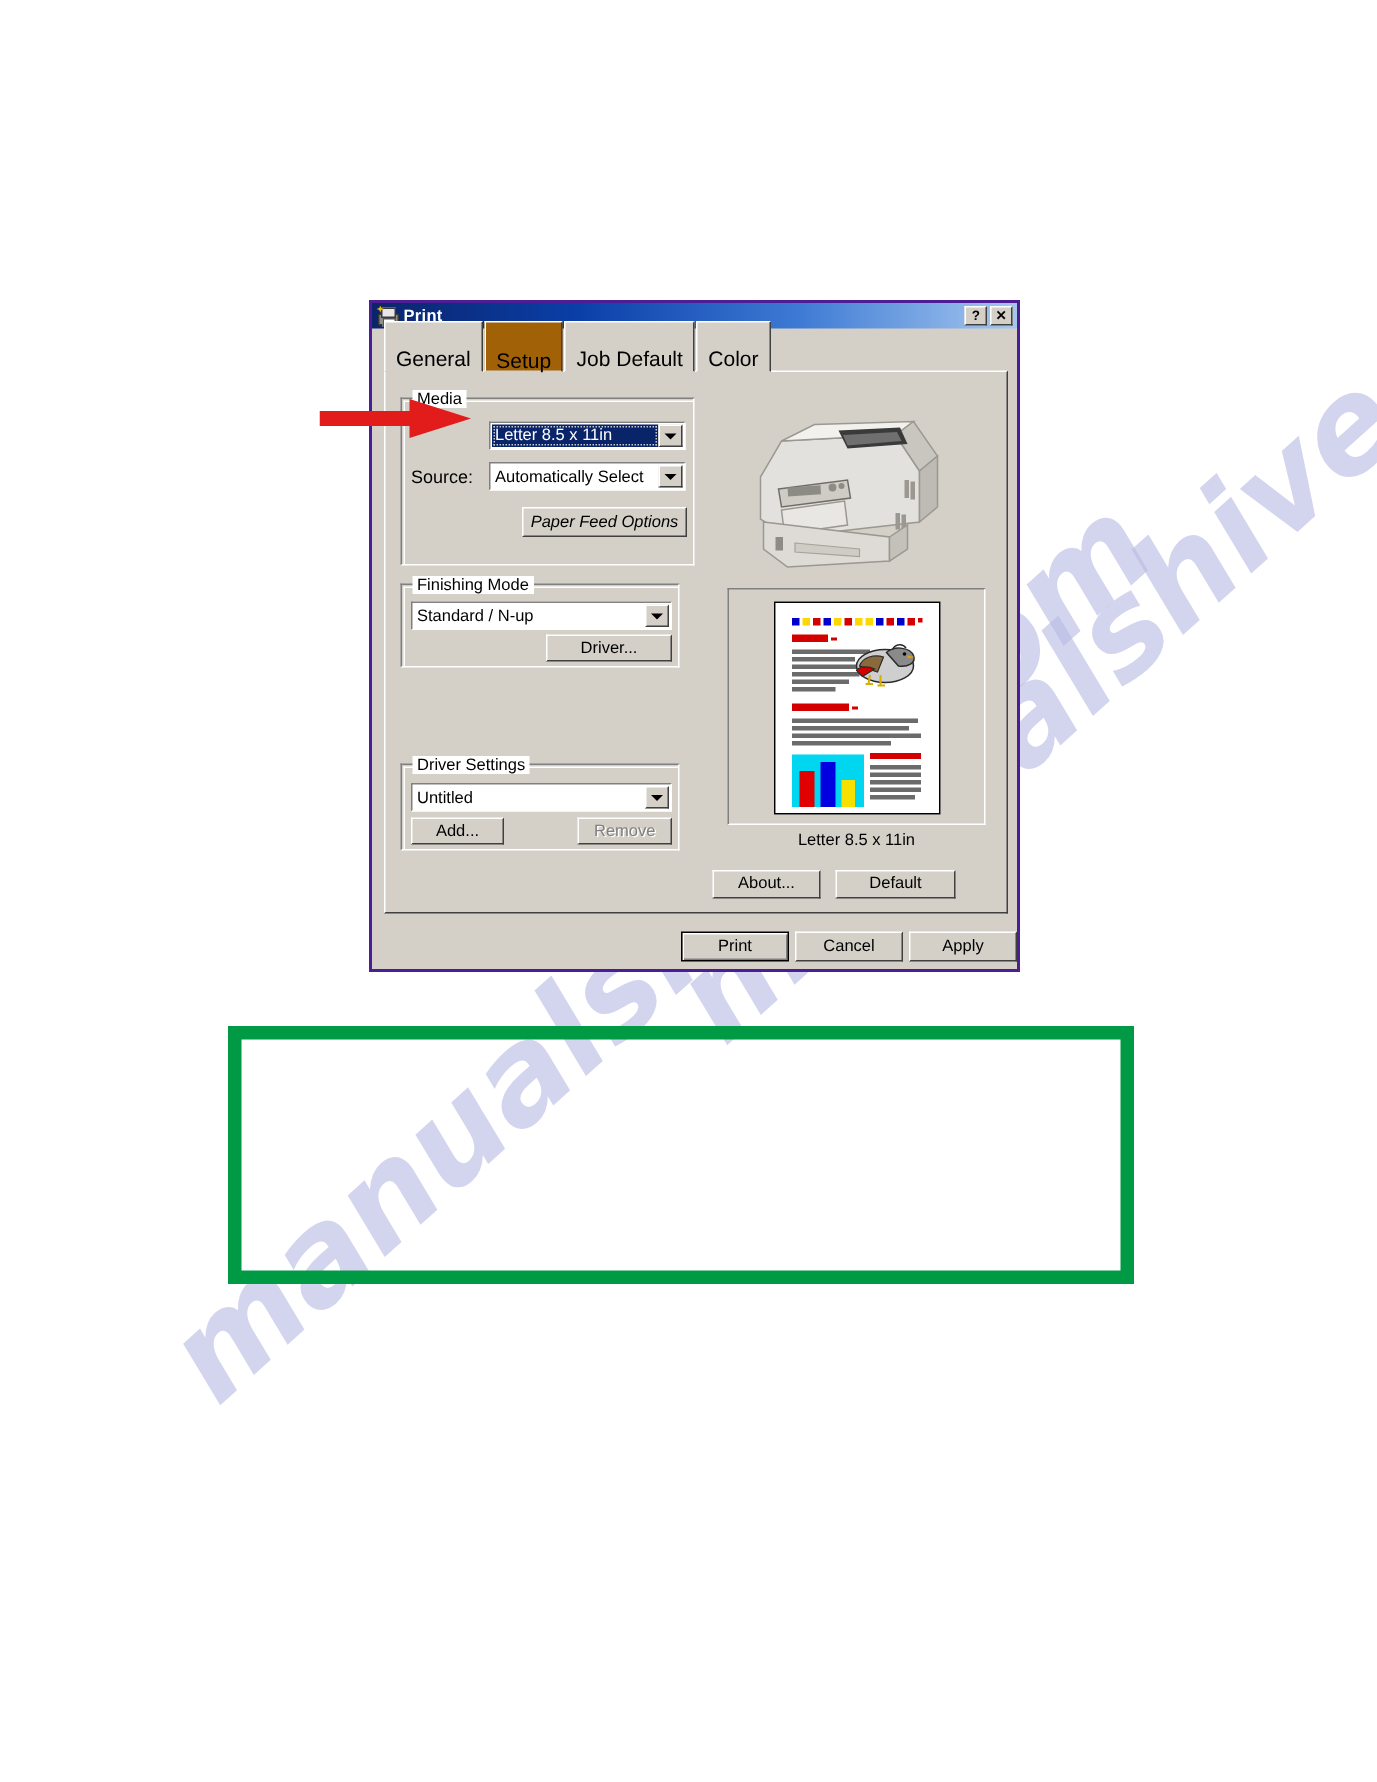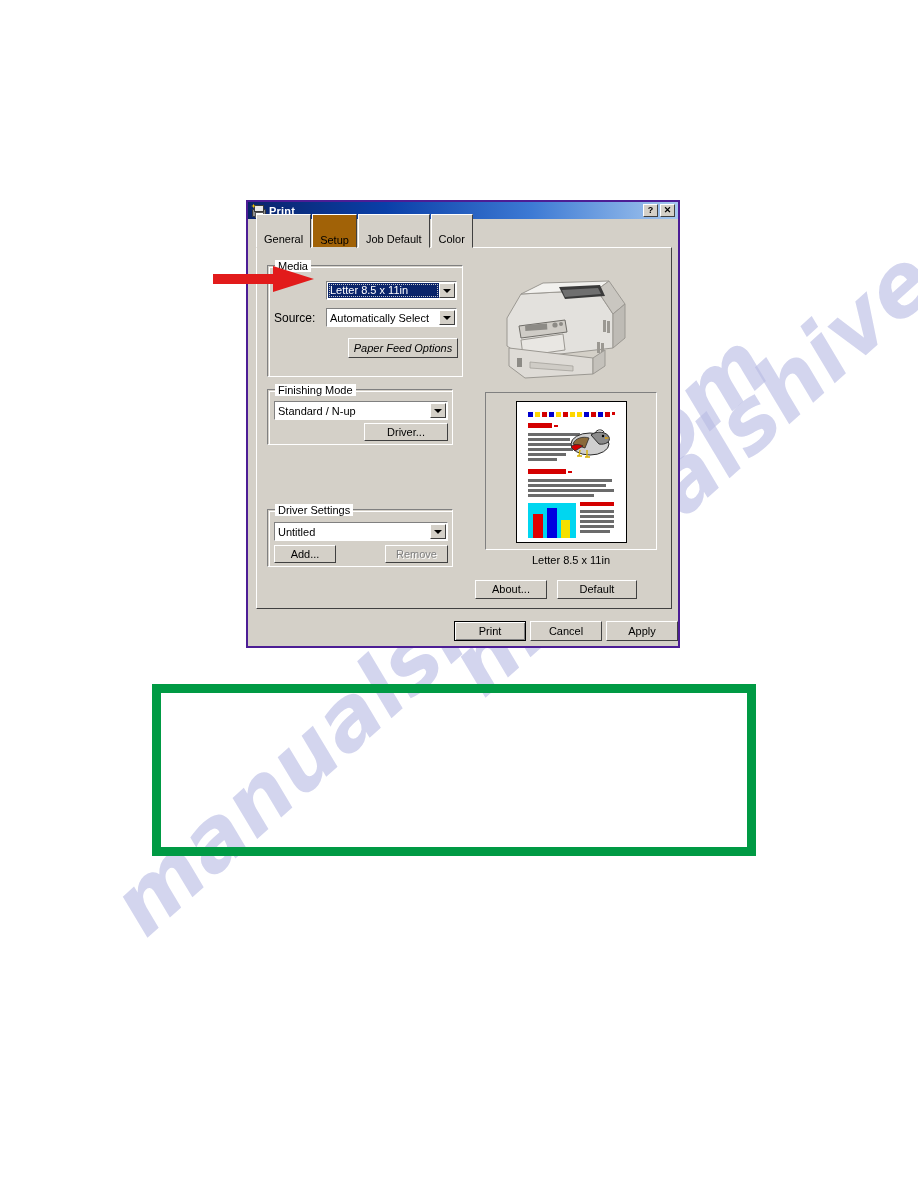--- a/index.html
+++ b/index.html
@@ -133,21 +133,21 @@
     align-items: flex-end;
     z-index: 5;
   }
   .tab {
     height: 16px;
     padding: 16px 7px;
     margin-right: 1px;
     background: #d4d0c8;
     border: 1px solid;
     border-color: #ffffff #404040 #d4d0c8 #ffffff;
-    font-size: 11px;
+    font-size: 14px;
     line-height: 16px;
     color: #000;
     box-sizing: border-box;
     cursor: default;
     white-space: nowrap;
   }
   .tab.active {
     height: 19px;
     line-height: 18px;
     margin-top: -3px;

